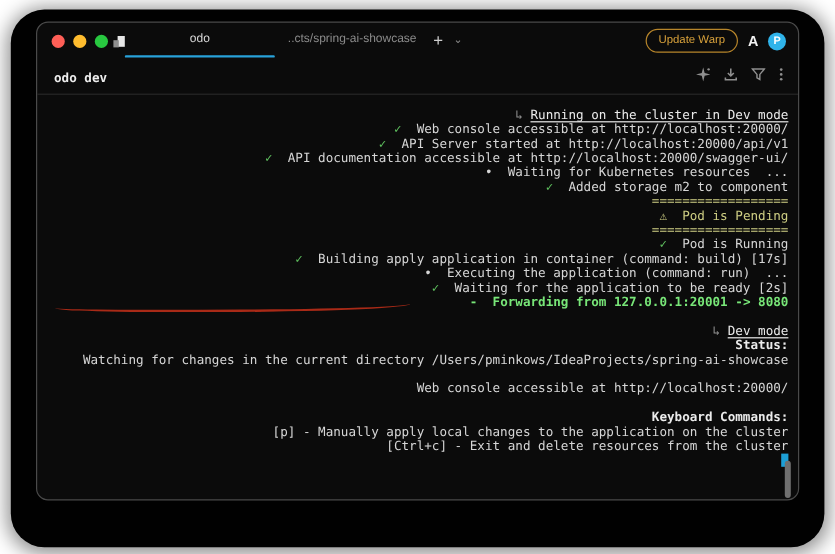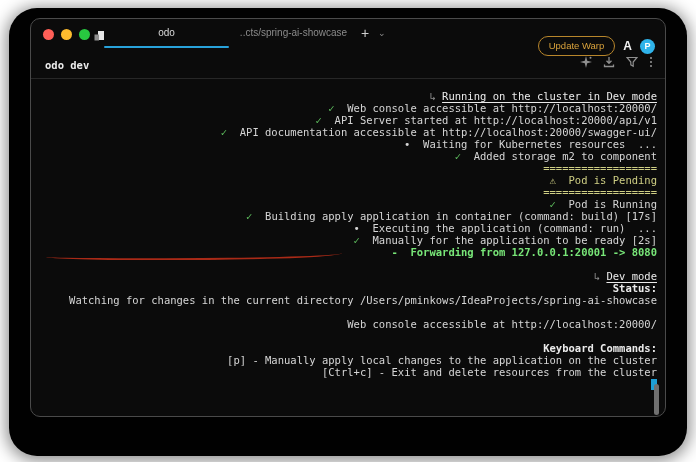--- a/index.html
+++ b/index.html
@@ -18,21 +18,21 @@
   .light.red{ background:#ff5f57; } .light.yellow{ background:#febc2e; } .light.green{ background:#28c840; }
   .panes-icon { position:absolute; left:62px; top:9px; }
   .tab { position:absolute; top:0; height:28px; line-height:28px; text-align:center;
          font-size:10px; cursor:default; }
   .tab-active { left:73px; width:125px; color:#d9d9d9; }
   .tab-inactive { left:200px; width:125px; color:#8b8b8b; }
   .tab-underline { position:absolute; left:73px; top:27px; width:125px; height:2px;
                    background:#28a2da; border-radius:1px; }
   .newtab { position:absolute; left:330px; top:6px; color:#cfcfcf; font-size:14px; line-height:16px; }
   .tab-chevron { position:absolute; left:347px; top:9px; color:#8b8b8b; font-size:9px; }
-  .tb-right { position:absolute; right:10px; top:12px; height:30px; display:flex;
+  .tb-right { position:absolute; right:10px; top:0; height:30px; display:flex;
               align-items:center; gap:8px; }
   .update-btn { border:1px solid #b8862b; color:#d9a23b; font-size:9.5px;
                 padding:3px 10px 4px; border-radius:11px; background:transparent;
                 font-family:"Liberation Sans", sans-serif; }
   .warp-logo { color:#f2f2f2; font-weight:bold; font-size:12px; }
   .avatar { width:15px; height:15px; border-radius:50%; background:#2fb3ea; color:#ffffff;
             font-size:9px; font-weight:bold; display:flex; align-items:center; justify-content:center; }
   
   .block-header { position:relative; padding:8px 14px 6px; border-bottom:1px solid #272727; }
   .prompt-line { font-family:"DejaVu Sans Mono", monospace; font-size:10.5px;
@@ -129,21 +129,21 @@
       <div class="term-line"><span class="c-green"> ✓  </span><span class="c-fg">API Server started at http://localhost:20000/api/v1</span></div>
       <div class="term-line"><span class="c-green"> ✓  </span><span class="c-fg">API documentation accessible at http://localhost:20000/swagger-ui/</span></div>
       <div class="term-line"><span class="c-fg"> •  </span><span class="c-fg">Waiting for Kubernetes resources  ...</span></div>
       <div class="term-line"><span class="c-green"> ✓  </span><span class="c-fg">Added storage m2 to component</span></div>
       <div class="term-line"><span class="c-yellow">==================</span></div>
       <div class="term-line"><span class="c-yellow">⚠  Pod is Pending</span></div>
       <div class="term-line"><span class="c-yellow">==================</span></div>
       <div class="term-line"><span class="c-green"> ✓  </span><span class="c-fg">Pod is Running</span></div>
       <div class="term-line"><span class="c-green"> ✓  </span><span class="c-fg">Building apply application in container (command: build) [17s]</span></div>
       <div class="term-line"><span class="c-fg"> •  </span><span class="c-fg">Executing the application (command: run)  ...</span></div>
-      <div class="term-line"><span class="c-green"> ✓  </span><span class="c-fg">Manually for the application to be ready [2s]</span></div>
+      <div class="term-line"><span class="c-green"> ✓  </span><span class="c-fg">Waiting for the application to be ready [2s]</span></div>
       <div class="term-line annotated"><span class="c-lime b"> -  </span><span class="c-lime b">Forwarding from 127.0.0.1:20001 -&gt; 8080</span></div>
       <div class="term-line"></div>
       <div class="term-line"><span class="c-dim">↳ </span><span class="c-white u">Dev mode</span></div>
       <div class="term-line"><span class="c-white b"> Status:</span></div>
       <div class="term-line"><span class="c-fg"> Watching for changes in the current directory /Users/pminkows/IdeaProjects/spring-ai-showcase</span></div>
       <div class="term-line"></div>
       <div class="term-line"><span class="c-fg">Web console accessible at http://localhost:20000/</span></div>
       <div class="term-line"></div>
       <div class="term-line"><span class="c-white b">Keyboard Commands:</span></div>
       <div class="term-line"><span class="c-fg">     [p] - Manually apply local changes to the application on the cluster</span></div>

